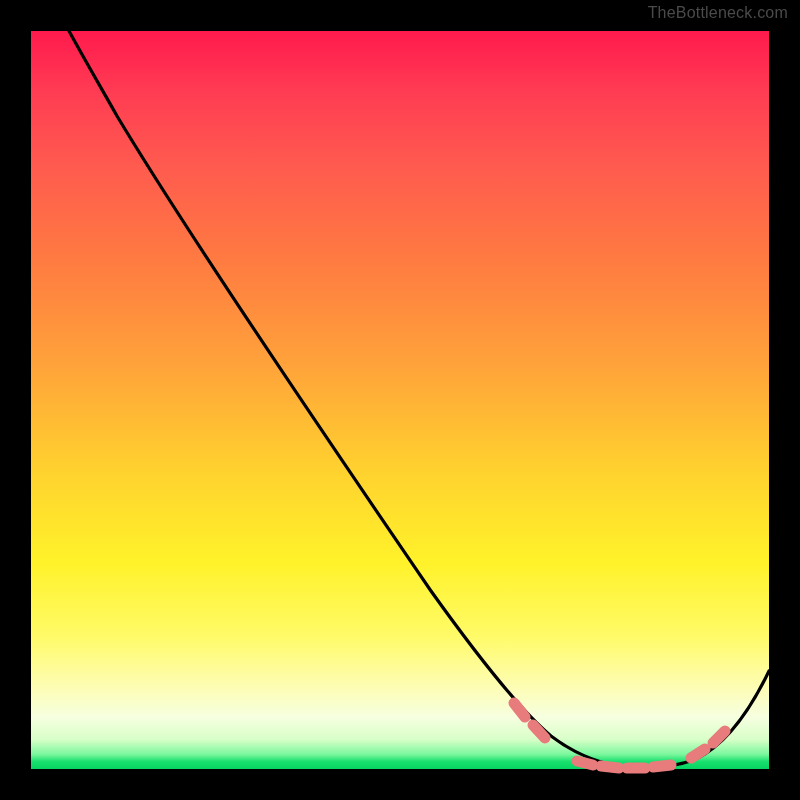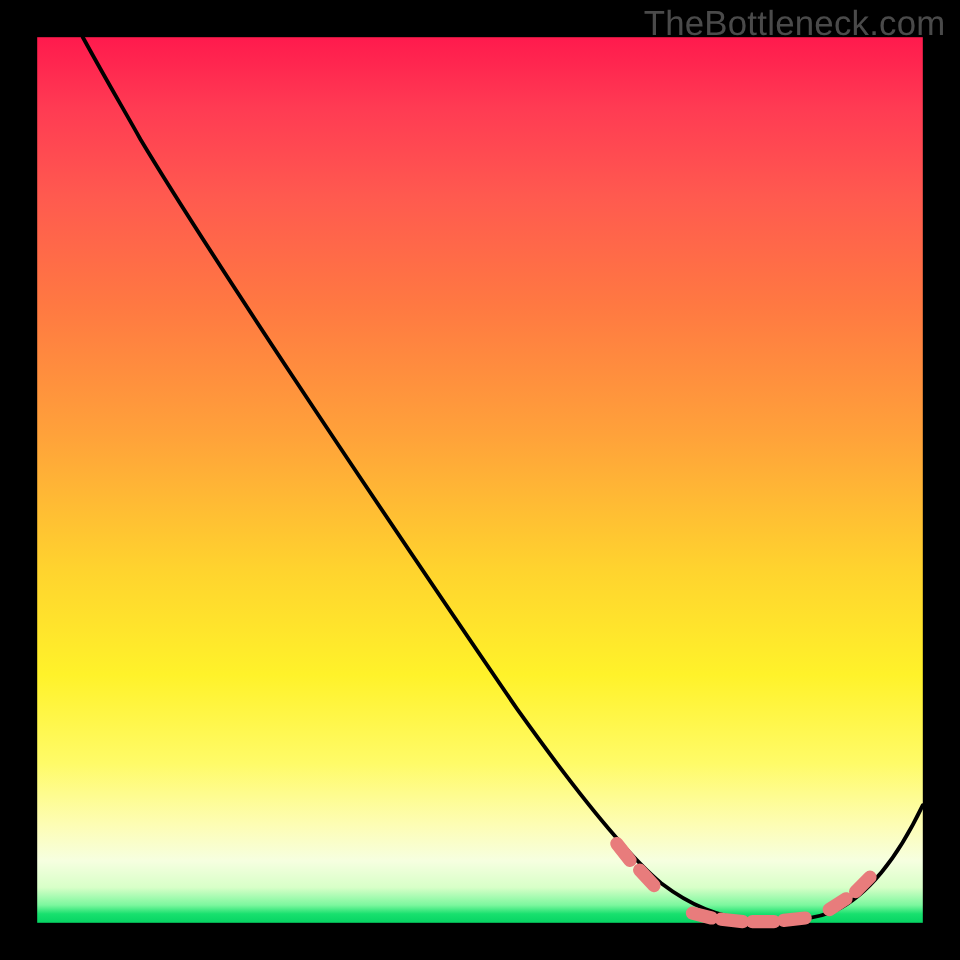--- a/index.html
+++ b/index.html
@@ -14,21 +14,21 @@
   .frame {
     position: relative;
     width: 800px;
     height: 800px;
     background: #000000;
   }
   .watermark {
     position: absolute;
     top: 4px;
     right: 12px;
-    font-size: 29px;
+    font-size: 16px;
     font-weight: 400;
     color: #4a4a4a;
     letter-spacing: 0.2px;
     z-index: 5;
   }
   .plot-area {
     position: absolute;
     left: 31px;
     top: 31px;
     width: 738px;

